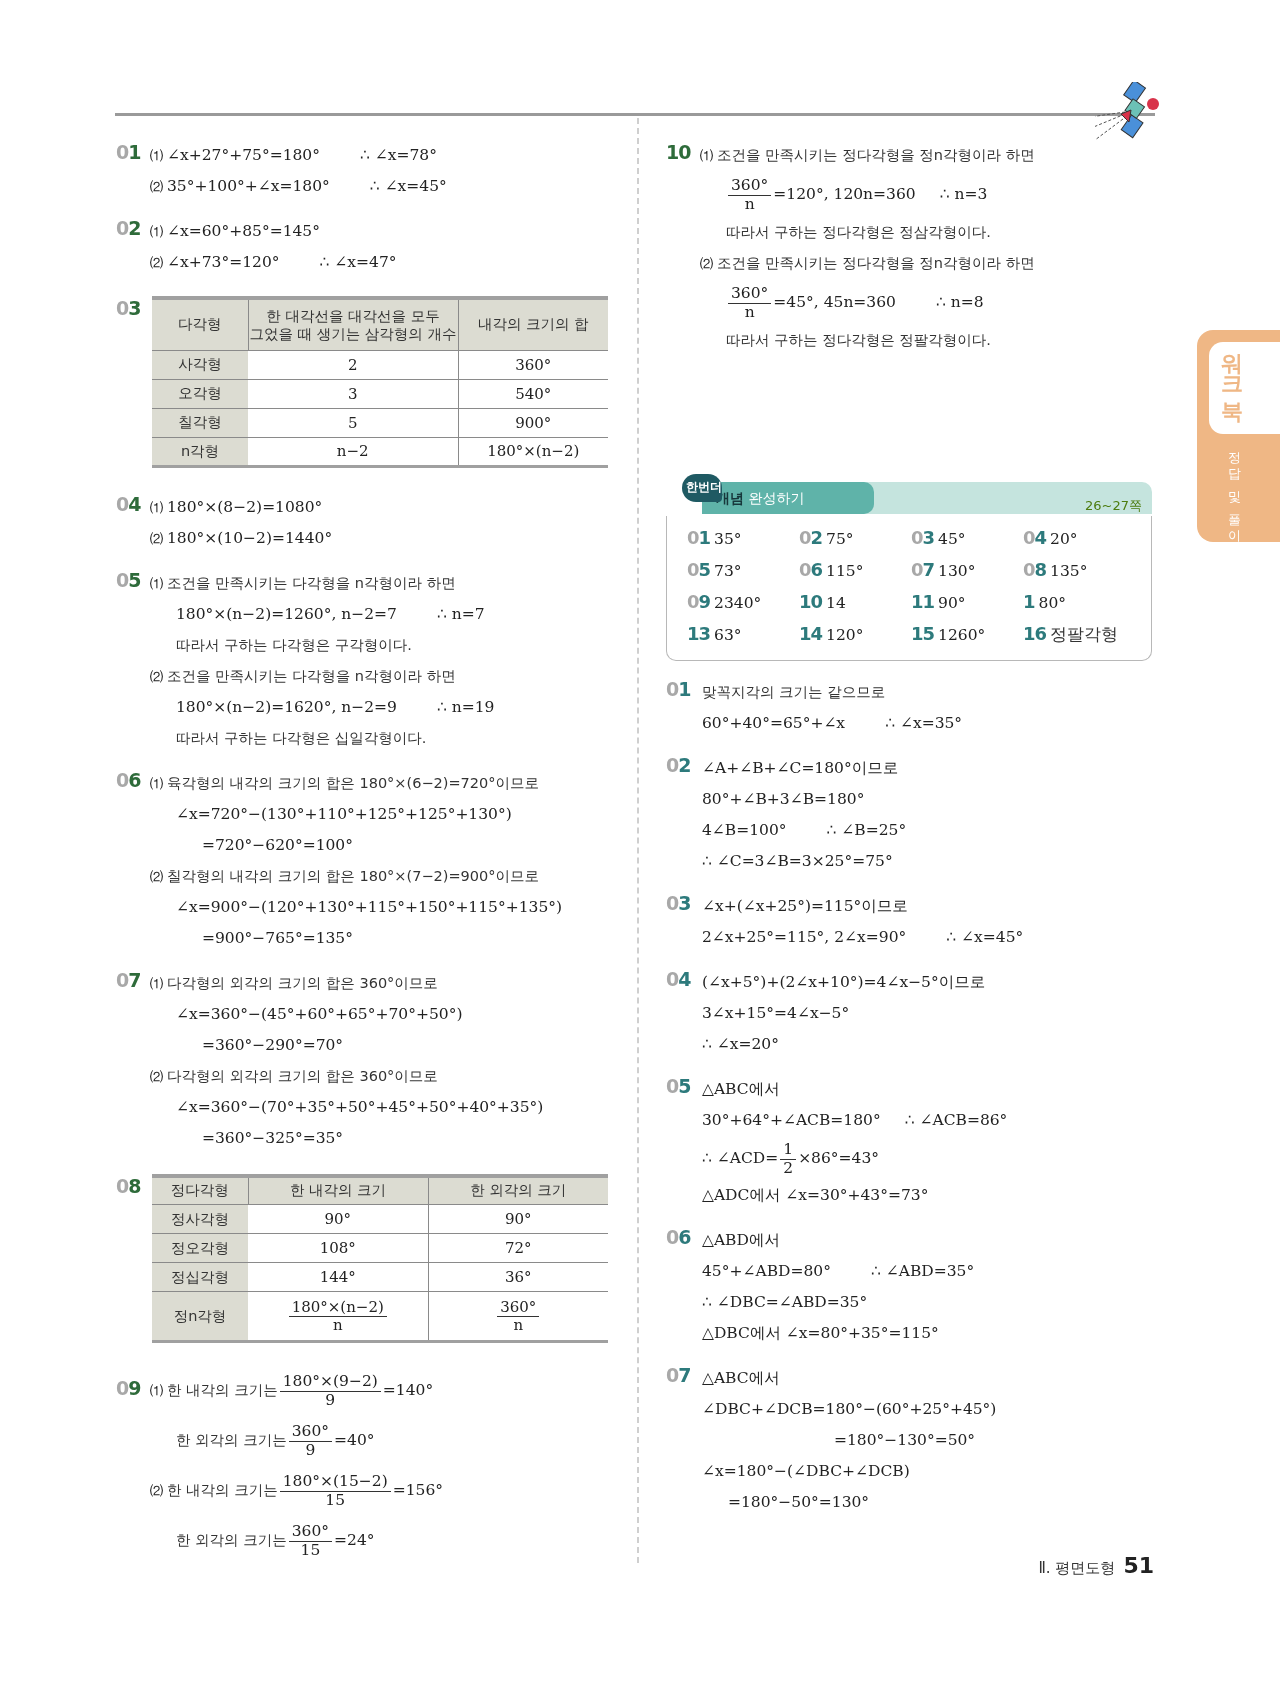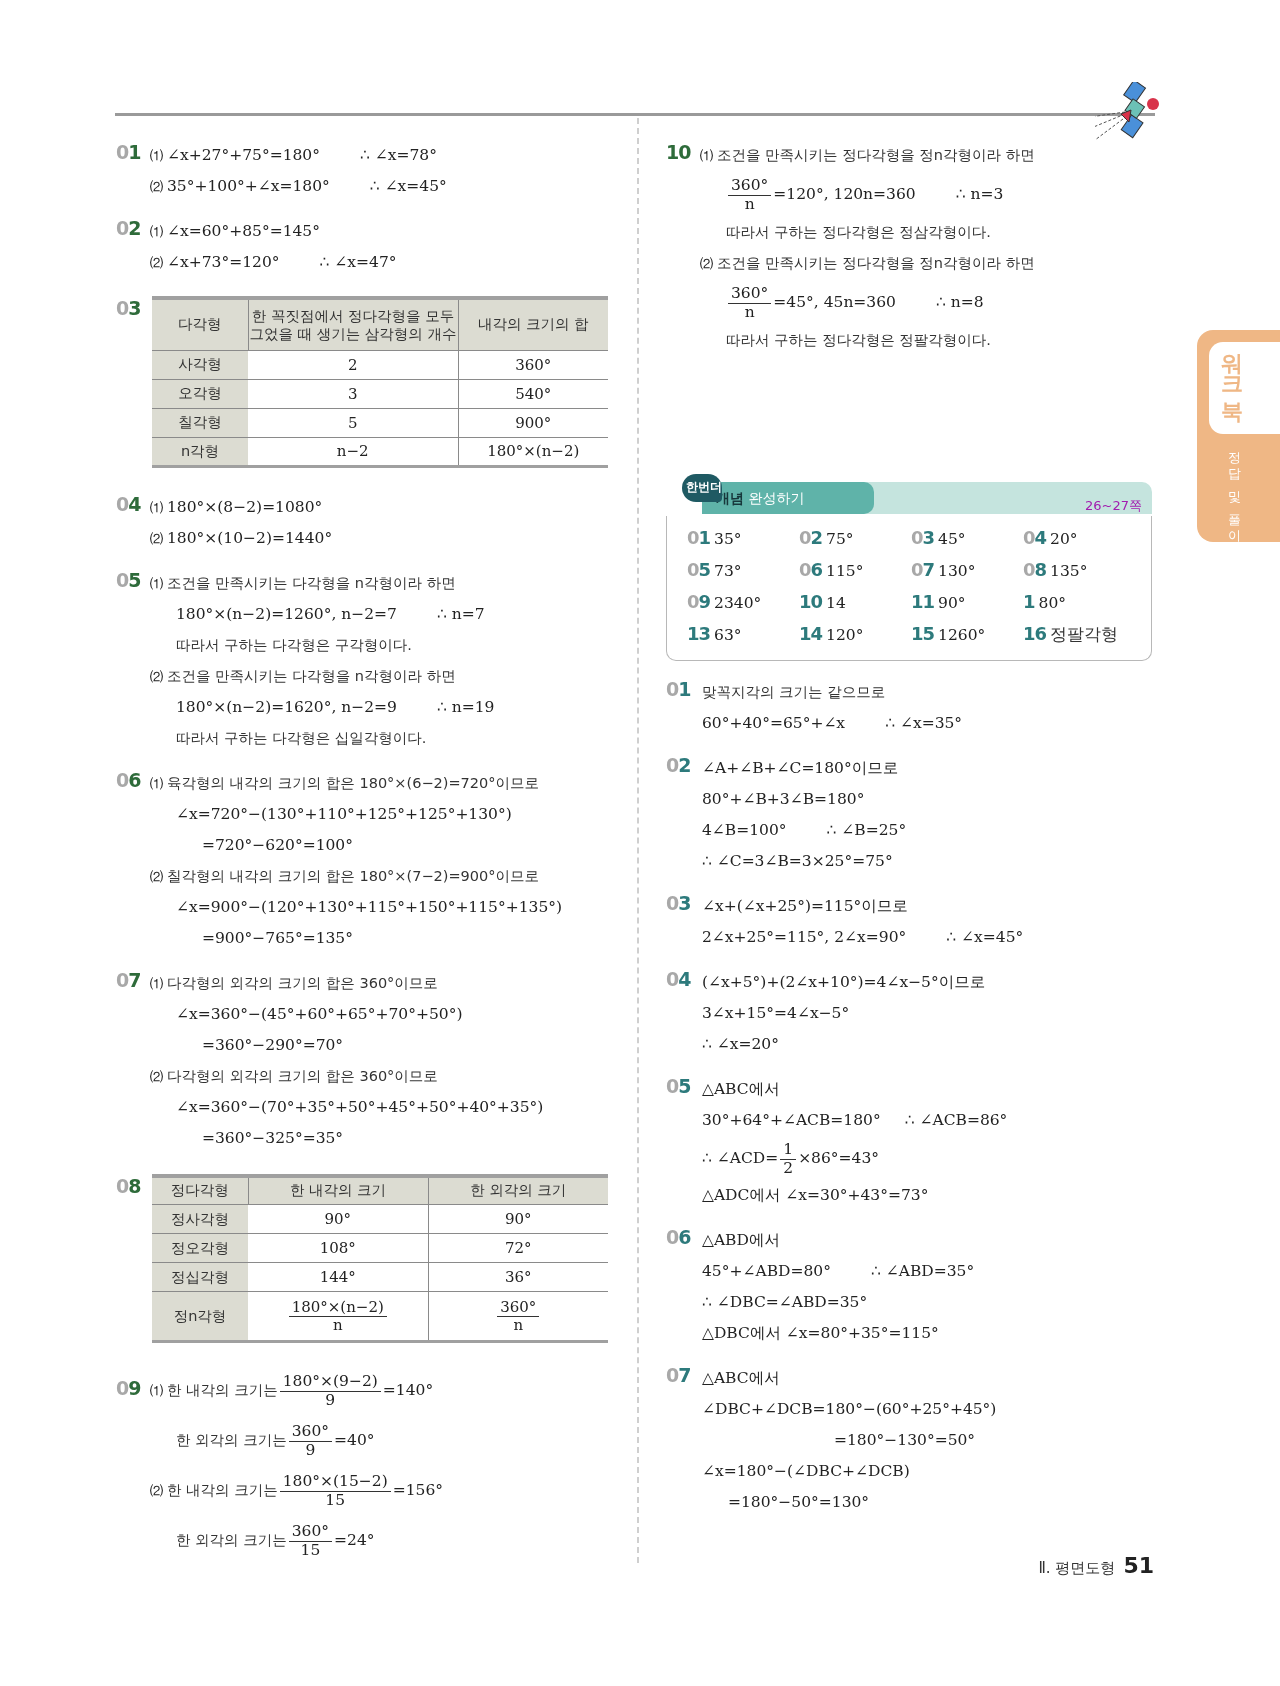--- a/index.html
+++ b/index.html
@@ -28,21 +28,21 @@
   table.t { border-collapse: collapse; margin-left: 36px; width: 456px; font-size: 15px; }
   table.t td { text-align: center; height: 29px; border-bottom: 1.5px solid #8a8a8a; }
   table.t tr:first-child td { border-top: 4px solid #a0a0a0; background: #dcdcd2; }
   table.t td.h { background: #dcdcd2; font-family: "DejaVu Sans", sans-serif; font-size: 14.5px; color: #333; }
   table.t td.v { border-left: 1.5px solid #8a8a8a; }
   table.t tr:last-child td { border-bottom: 3px solid #a0a0a0; }
   .kor { font-family: "DejaVu Sans", sans-serif; font-size: 14.5px; color: #333; }
   .box { position: relative; margin: 20px 0 16px -4px; width: 490px; }
   .box-head { position: relative; height: 42px; }
   .box-bar { position: absolute; left: 170px; top: 8px; right: 0; height: 32px; background: #c5e4de; border-radius: 10px 10px 0 0; }
-  .box-pages { position: absolute; right: 10px; top: 15px; font-family: "DejaVu Sans", sans-serif; font-size: 13px; color: #a21caf; }
+  .box-pages { position: absolute; right: 10px; top: 15px; font-family: "DejaVu Sans", sans-serif; font-size: 13px; color: #4d7c0f; }
   .box-title { position: absolute; left: 40px; top: 8px; width: 172px; height: 32px; background: #5fb3a9; border-radius: 10px 10px 10px 0;
                color: #fff; font-family: "DejaVu Sans", sans-serif; font-size: 14px; line-height: 32px; padding-left: 14px; }
   .box-title b { color: #17373b; font-weight: bold; }
   .box-badge { position: absolute; left: 0; top: 0; width: 40px; height: 28px; background: #1f5a63; color: #fff; border-radius: 14px 14px 4px 14px;
                font-family: "DejaVu Sans", sans-serif; font-size: 12px; font-weight: bold; text-align: right; line-height: 26px; margin-left: 20px; }
   .box-body { border: 1.5px solid #b8b8b8; border-top: none; border-radius: 0 0 10px 10px; padding: 6px 16px 10px 20px;
               display: grid; grid-template-columns: repeat(4, 1fr); row-gap: 0; margin-left: 4px; }
   .cell { height: 32px; line-height: 32px; white-space: nowrap; }
   .cell .n { font-family: "DejaVu Sans", sans-serif; font-weight: bold; font-size: 18px; letter-spacing: -1px; margin-right: 4px; }
   .cell .n .a { color: #a8a8a8; } .cell .n .b { color: #2d7a7c; }
@@ -95,21 +95,21 @@
       <div class="line"><span class="sub">⑴</span><span>∠x=60°+85°=145°</span></div>
       <div class="line"><span class="sub">⑵</span><span>∠x+73°=120°</span><span style="margin-left:40px">∴ ∠x=47°</span></div>
     </div>
 
     <div class="prob" style="margin-top:18px">
       <div class="num"><span class="a">0</span><span class="b">3</span></div>
       <table class="t">
         <tbody>
             <tr>
           <td class="h" style="width:96px;height:52px">다각형</td>
-          <td class="h v" style="width:210px;line-height:1.25"><span>한 꼭짓점에서 정다각형을 모두</span><br><span>그었을 때 생기는 삼각형의 개수</span></td>
+          <td class="h v" style="width:210px;line-height:1.25"><span>한 대각선을 대각선을 모두</span><br><span>그었을 때 생기는 삼각형의 개수</span></td>
           <td class="h v">내각의 크기의 합</td>
         </tr>
         <tr>
               <td class="h">사각형</td>
               <td>2</td>
               <td class="v">360°</td>
             </tr>
         <tr>
               <td class="h">오각형</td>
               <td>3</td>
@@ -205,21 +205,21 @@
       <div class="line" style="height:50px;line-height:50px"><span class="sub">⑵</span><span class="kor">한 내각의 크기는</span><span class="frac"><span class="n">180°×(15−2)</span><span>15</span></span><span>=156°</span></div>
       <div class="line ind" style="height:50px;line-height:50px"><span class="kor">한 외각의 크기는</span><span class="frac"><span class="n">360°</span><span>15</span></span><span>=24°</span></div>
     </div>
   </div>
 
   <div class="col right r">
 
     <div class="prob">
       <div class="num"><span class="b" style="color:#2e6b3a">1</span><span class="b" style="color:#2e6b3a">0</span></div>
       <div class="line" style="padding-left:34px"><span class="sub">⑴</span><span class="kor">조건을 만족시키는 정다각형을 정n각형이라 하면</span></div>
-      <div class="line" style="padding-left:60px;height:46px;line-height:46px"><span class="frac"><span class="n">360°</span><span>n</span></span><span>=120°, 120n=360</span><span style="margin-left:40px">∴ n=3</span></div>
+      <div class="line" style="padding-left:60px;height:46px;line-height:46px"><span class="frac"><span class="n">360°</span><span>n</span></span><span>=120°, 120n=360</span><span style="margin-left:24px">∴ n=3</span></div>
       <div class="line" style="padding-left:60px"><span class="kor">따라서 구하는 정다각형은 정삼각형이다.</span></div>
       <div class="line" style="padding-left:34px"><span class="sub">⑵</span><span class="kor">조건을 만족시키는 정다각형을 정n각형이라 하면</span></div>
       <div class="line" style="padding-left:60px;height:46px;line-height:46px"><span class="frac"><span class="n">360°</span><span>n</span></span><span>=45°, 45n=360</span><span style="margin-left:40px">∴ n=8</span></div>
       <div class="line" style="padding-left:60px"><span class="kor">따라서 구하는 정다각형은 정팔각형이다.</span></div>
     </div>
 
     <div class="box" style="margin-top:118px">
       <div class="box-head">
         <div class="box-bar">
             <span class="box-pages">26~27쪽</span>

